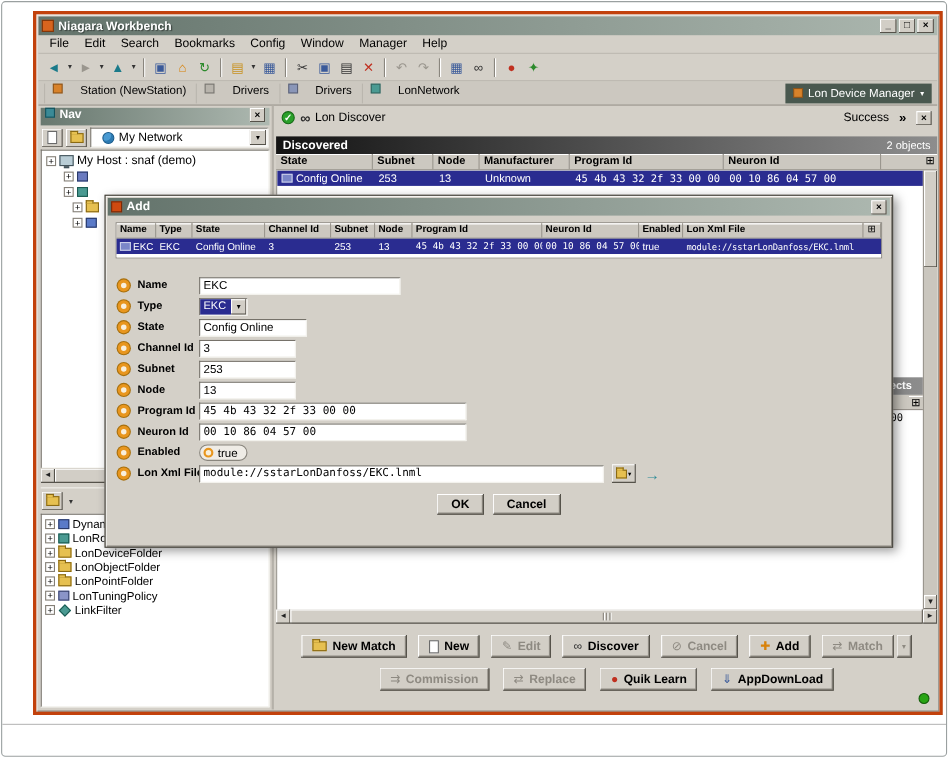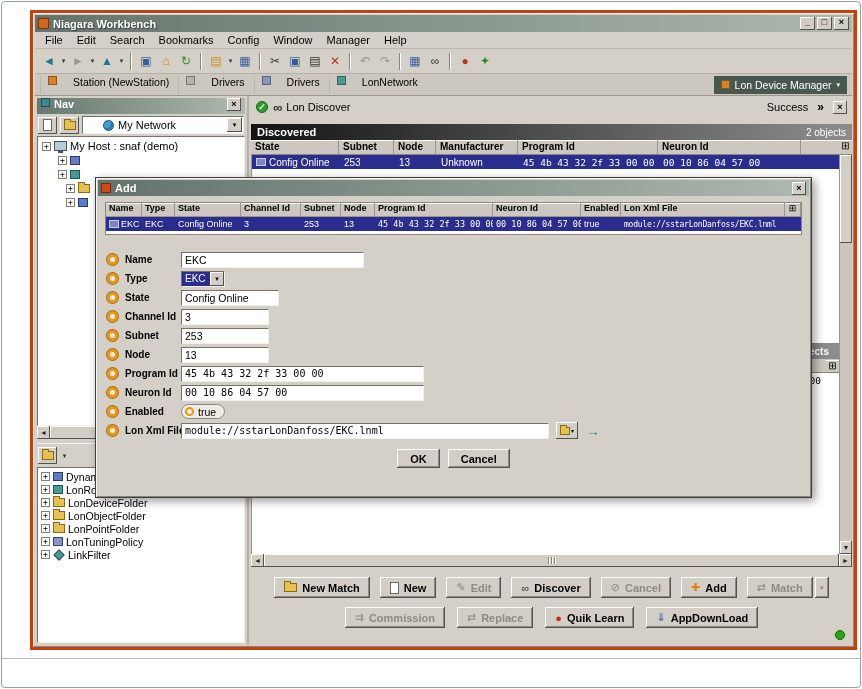--- a/index.html
+++ b/index.html
@@ -40,21 +40,21 @@
 .main { flex:1; position:relative; }
 
 
 .nav-panel { position:absolute; left:0; top:0; bottom:0; width:214px; border-right:2px solid #b5b1a9; padding:2px; display:flex; flex-direction:column; }
 .nav-header { height:16px; background:linear-gradient(90deg,#68786f,#aeb9b1); color:#fff; font-weight:bold; display:flex; align-items:flex-start; gap:4px; padding:0 4px; flex:none; }
 .nav-ico { width:9px; height:9px; background:#3a8a96; border:1px solid #14525c; flex:none; }
 .close-sm { width:14px; height:13px; background:#d2cec6; box-shadow:inset -1px -1px 0 #55524a, inset 1px 1px 0 #fff; text-align:center; line-height:12px; font-size:9px; color:#000; font-weight:bold; }
 .nav-header .close-sm { margin-left:auto; }
 .nav-toolbar { height:22px; display:flex; align-items:center; gap:3px; padding:2px 1px; flex:none; }
 .mini-btn { width:19px; height:17px; background:#d2cec6; box-shadow:inset -1px -1px 0 #55524a, inset 1px 1px 0 #fff; display:flex; align-items:center; justify-content:center; flex:none; }
-.scope { flex:1; height:18px; background:#fff; border:1px solid; border-color:#76726a #f2f1ec #f2f1ec #76726a; display:flex; align-items:center; gap:4px; padding:0 1px 0 20px; }
+.scope { flex:1; height:18px; background:#fff; border:1px solid; border-color:#76726a #f2f1ec #f2f1ec #76726a; display:flex; align-items:center; gap:4px; padding:0 1px 0 10px; }
 .scope-caret { margin-left:auto; width:15px; height:14px; background:#d2cec6; box-shadow:inset -1px -1px 0 #55524a, inset 1px 1px 0 #fff; font-size:7px; display:flex; align-items:center; justify-content:center; }
 .ic-globe { width:11px; height:11px; border-radius:50%; background:#4a9ad2; border:1px solid #1a5a8a; box-shadow:inset -2px -2px 0 #2c7ab2; flex:none; }
 .tree { height:290px; background:#fff; border:1px solid; border-color:#76726a #f2f1ec #f2f1ec #76726a; overflow:hidden; padding-top:2px; flex:none; }
 .trow { height:14px; display:flex; align-items:center; gap:3px; white-space:nowrap; }
 .exp { width:9px; height:9px; background:#fff; border:1px solid #847f77; font:8px/7px "DejaVu Sans Mono",monospace; text-align:center; flex:none; color:#000; }
 .ic-monitor { width:13px; height:10px; background:#b9cdd6; border:1px solid #44545c; position:relative; flex:none; }
 .ic-monitor::after { content:""; position:absolute; left:3px; bottom:-3px; width:5px; height:2px; background:#44545c; }
 .ic-monitor.teal { background:#7ab5ad; }
 .ic-box { width:10px; height:9px; border:1px solid #2a3a6a; background:#6a7ac0; flex:none; }
 .ic-box.teal { background:#4a9a92; border-color:#1a5a52; }

